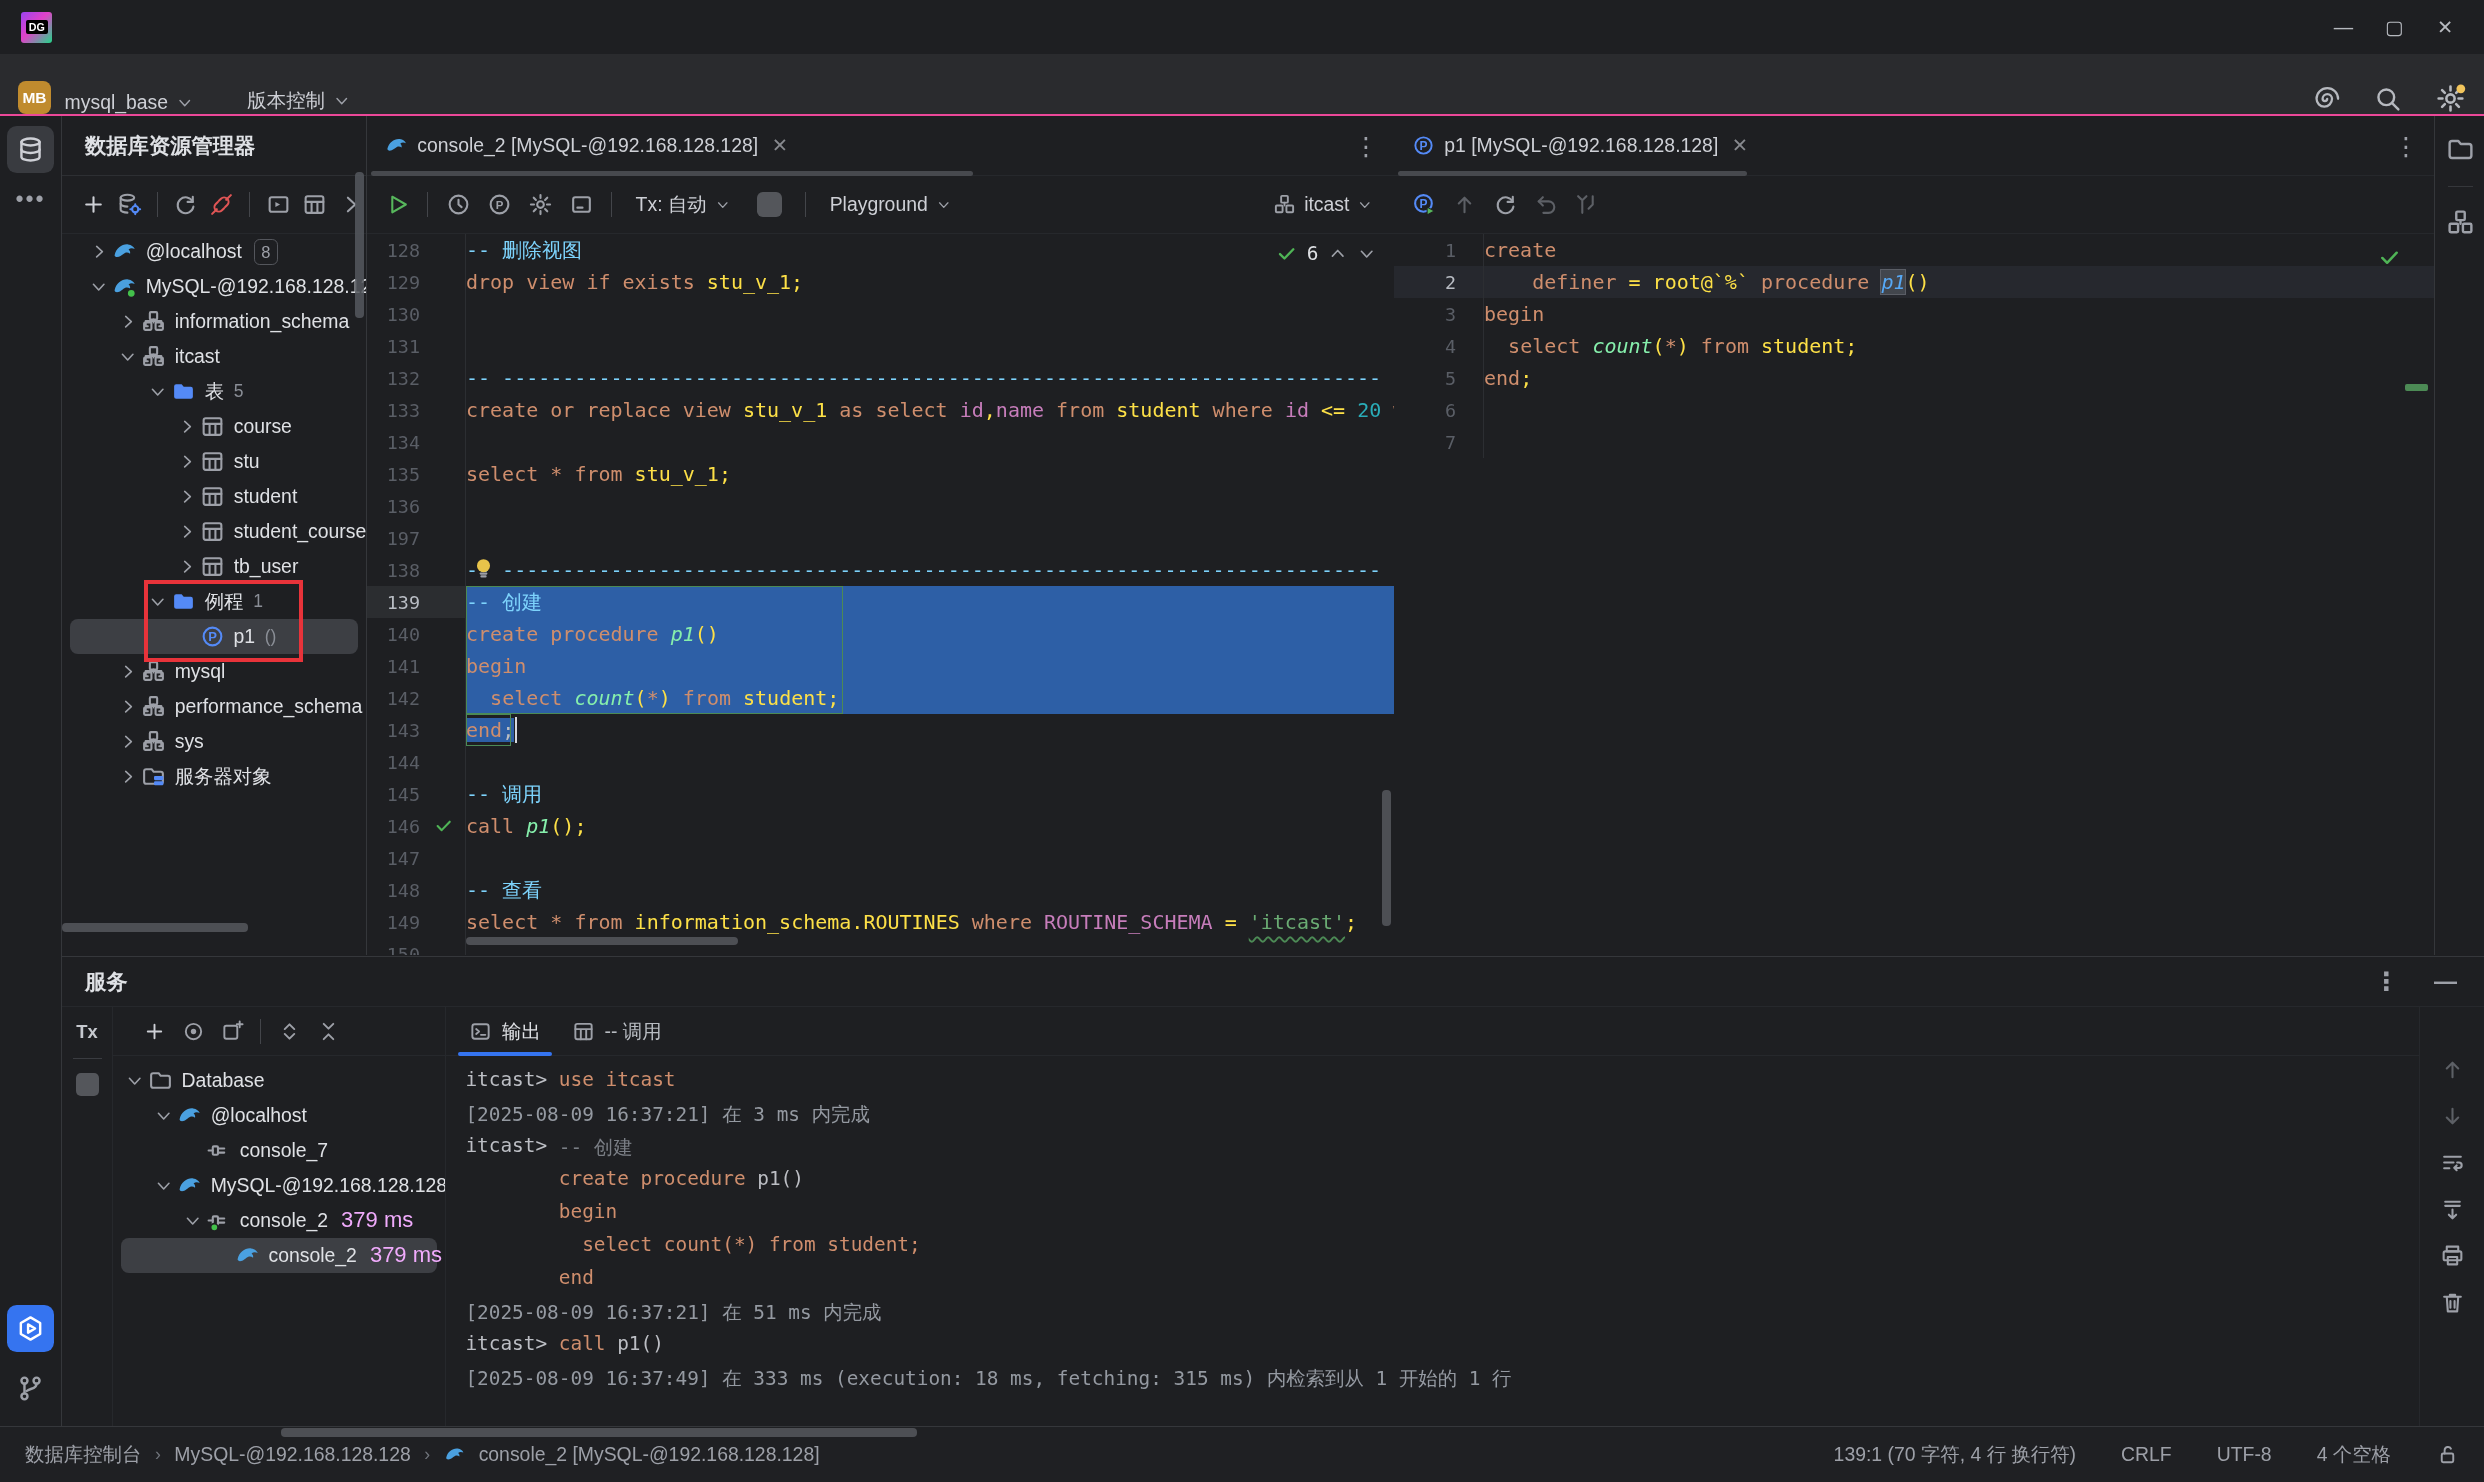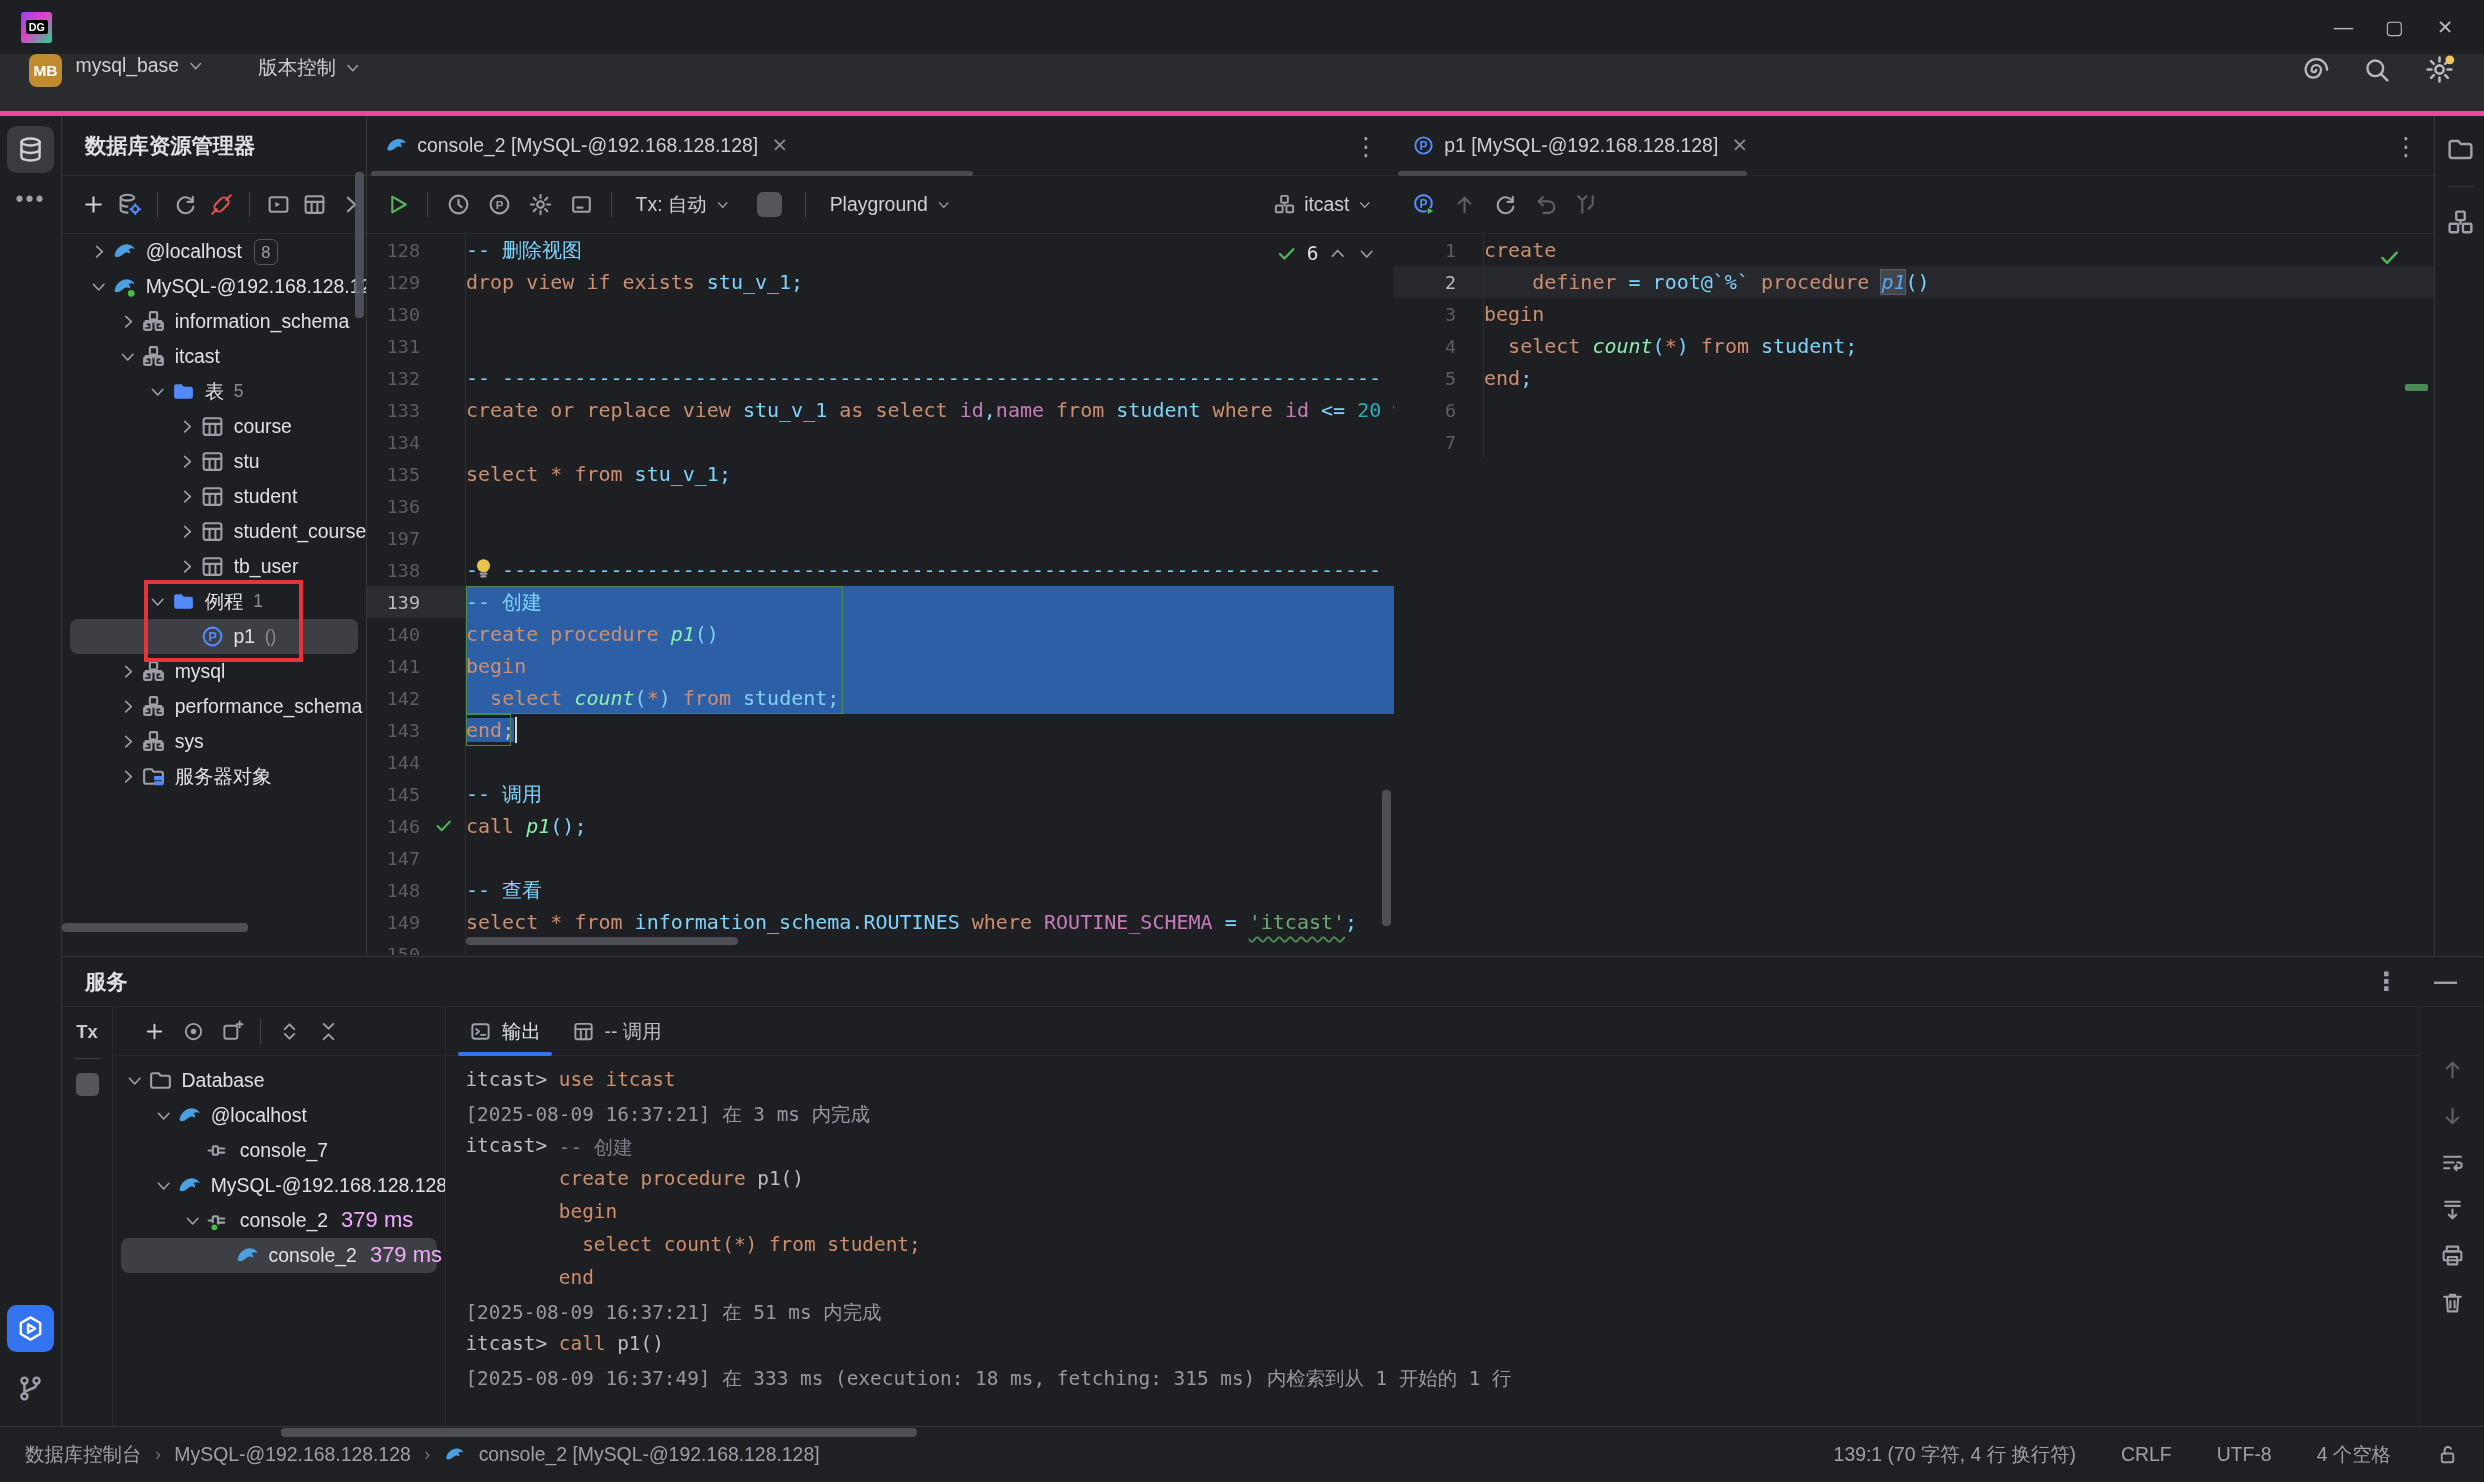--- a/index.html
+++ b/index.html
@@ -15,21 +15,21 @@
         background:linear-gradient(135deg,#9a43f0 0%,#e042c8 45%,#21d789 100%);
         display:flex;align-items:center;justify-content:center}
   .logo span{background:#000;color:#fff;font-size:10.7px;font-weight:700;padding:1px 2.9px;border-radius:1.9px}
   .menu-items{display:flex;align-items:center}
   .menu-item{padding:7.8px 13.6px;font-size:19.4px;color:#dfe1e5;border-radius:5.8px;cursor:default}
   .win-controls{margin-left:auto;display:flex;align-items:center;gap:7.8px;padding-right:17.5px}
   .win-controls span{width:43px;text-align:center;color:#b6b9bf;font-size:19.4px}
 
   
   .projectbar{position:absolute;left:0;top:54px;width:100%;height:62px;background:#2a2b2e;
-              border-bottom:5px solid #ec4899;display:flex;align-items:flex-start;box-sizing:border-box;padding:0 29px}
+              border-bottom:2px solid #ec4899;display:flex;align-items:flex-end;box-sizing:border-box;padding:0 18px}
   .mb-badge{width:33px;height:33px;border-radius:7.8px;background:#c08b2e;color:#fff;font-weight:700;
             font-size:15.5px;display:flex;align-items:center;justify-content:center;margin-right:13.6px}
   .pb-item{display:flex;align-items:center;gap:7.8px;font-size:19.4px;color:#ced0d6;margin-right:54px}
   .pb-right{margin-left:auto;display:flex;align-items:center;gap:33px}
 
   
   .leftstrip{position:absolute;left:0;top:116px;width:62px;height:1310px;background:#1e1f22;
              border-right:1px solid #35373b;display:flex;flex-direction:column;align-items:center;
              padding-top:9.7px;box-sizing:border-box}
   .strip-btn{width:47px;height:47px;border-radius:9.7px;display:flex;align-items:center;justify-content:center;margin-bottom:13.6px}
@@ -80,21 +80,21 @@
        border-right:1px solid #2c2e32;position:relative;box-sizing:border-box;
        font-family:"DejaVu Sans Mono","Liberation Mono",monospace}
   #paneL .gut{width:99px;padding-right:45px}
   #paneR .gut{width:90px;padding-right:27px}
   .gcheck{position:absolute;right:11.6px;top:5.8px;width:19.4px;height:19.4px}
   .ct{flex:1;display:flex;align-items:center;white-space:pre}
   .cl.sel .ct{background:#2d5fa6}
   .cl.curln .gut{background:#2b2d30;color:#b9bdc4;border-right-color:#2b2d30}
   .cl.cur{background:#26282e}
   .cl.cur .gut{color:#b9bdc4}
-  .tk-k{color:#cf8e6d}.tk-t{color:#7dd3fc}.tk-c{color:#7dd3fc}.tk-n{color:#2aacb8}
+  .tk-k{color:#cf8e6d}.tk-t{color:#fde047}.tk-c{color:#7dd3fc}.tk-n{color:#2aacb8}
   .tk-su{color:#6aab73;text-decoration:underline wavy #4c8a55;text-decoration-thickness:1.9px;text-underline-offset:6.8px}
   .tk-col{color:#c77dbb}
   .tk-fn{color:#86efac;font-style:italic}
   .tk-fnh{color:#56a8f5;font-style:italic;background:#42464d;outline:1px solid #5b5e66}
   .tk-ksel{color:#cf8e6d;background:#2d5fa6}.tk-tsel{color:#bcbec4;background:#2d5fa6}
   .caret{display:inline-block;width:1.9px;height:26px;background:#d6d8dd;margin-left:1px}
   .ov{position:absolute;pointer-events:none}
   #selbox1{left:99px;top:352px;width:377px;height:128px;border:1.9px solid #4c8a55;box-sizing:border-box;z-index:2}
   #selbox2{left:99px;top:480px;width:45px;height:32px;border:1.9px solid #4c8a55;box-sizing:border-box;z-index:2}
   #bulb{left:103px;top:321px;width:27px;height:27px;z-index:3}

